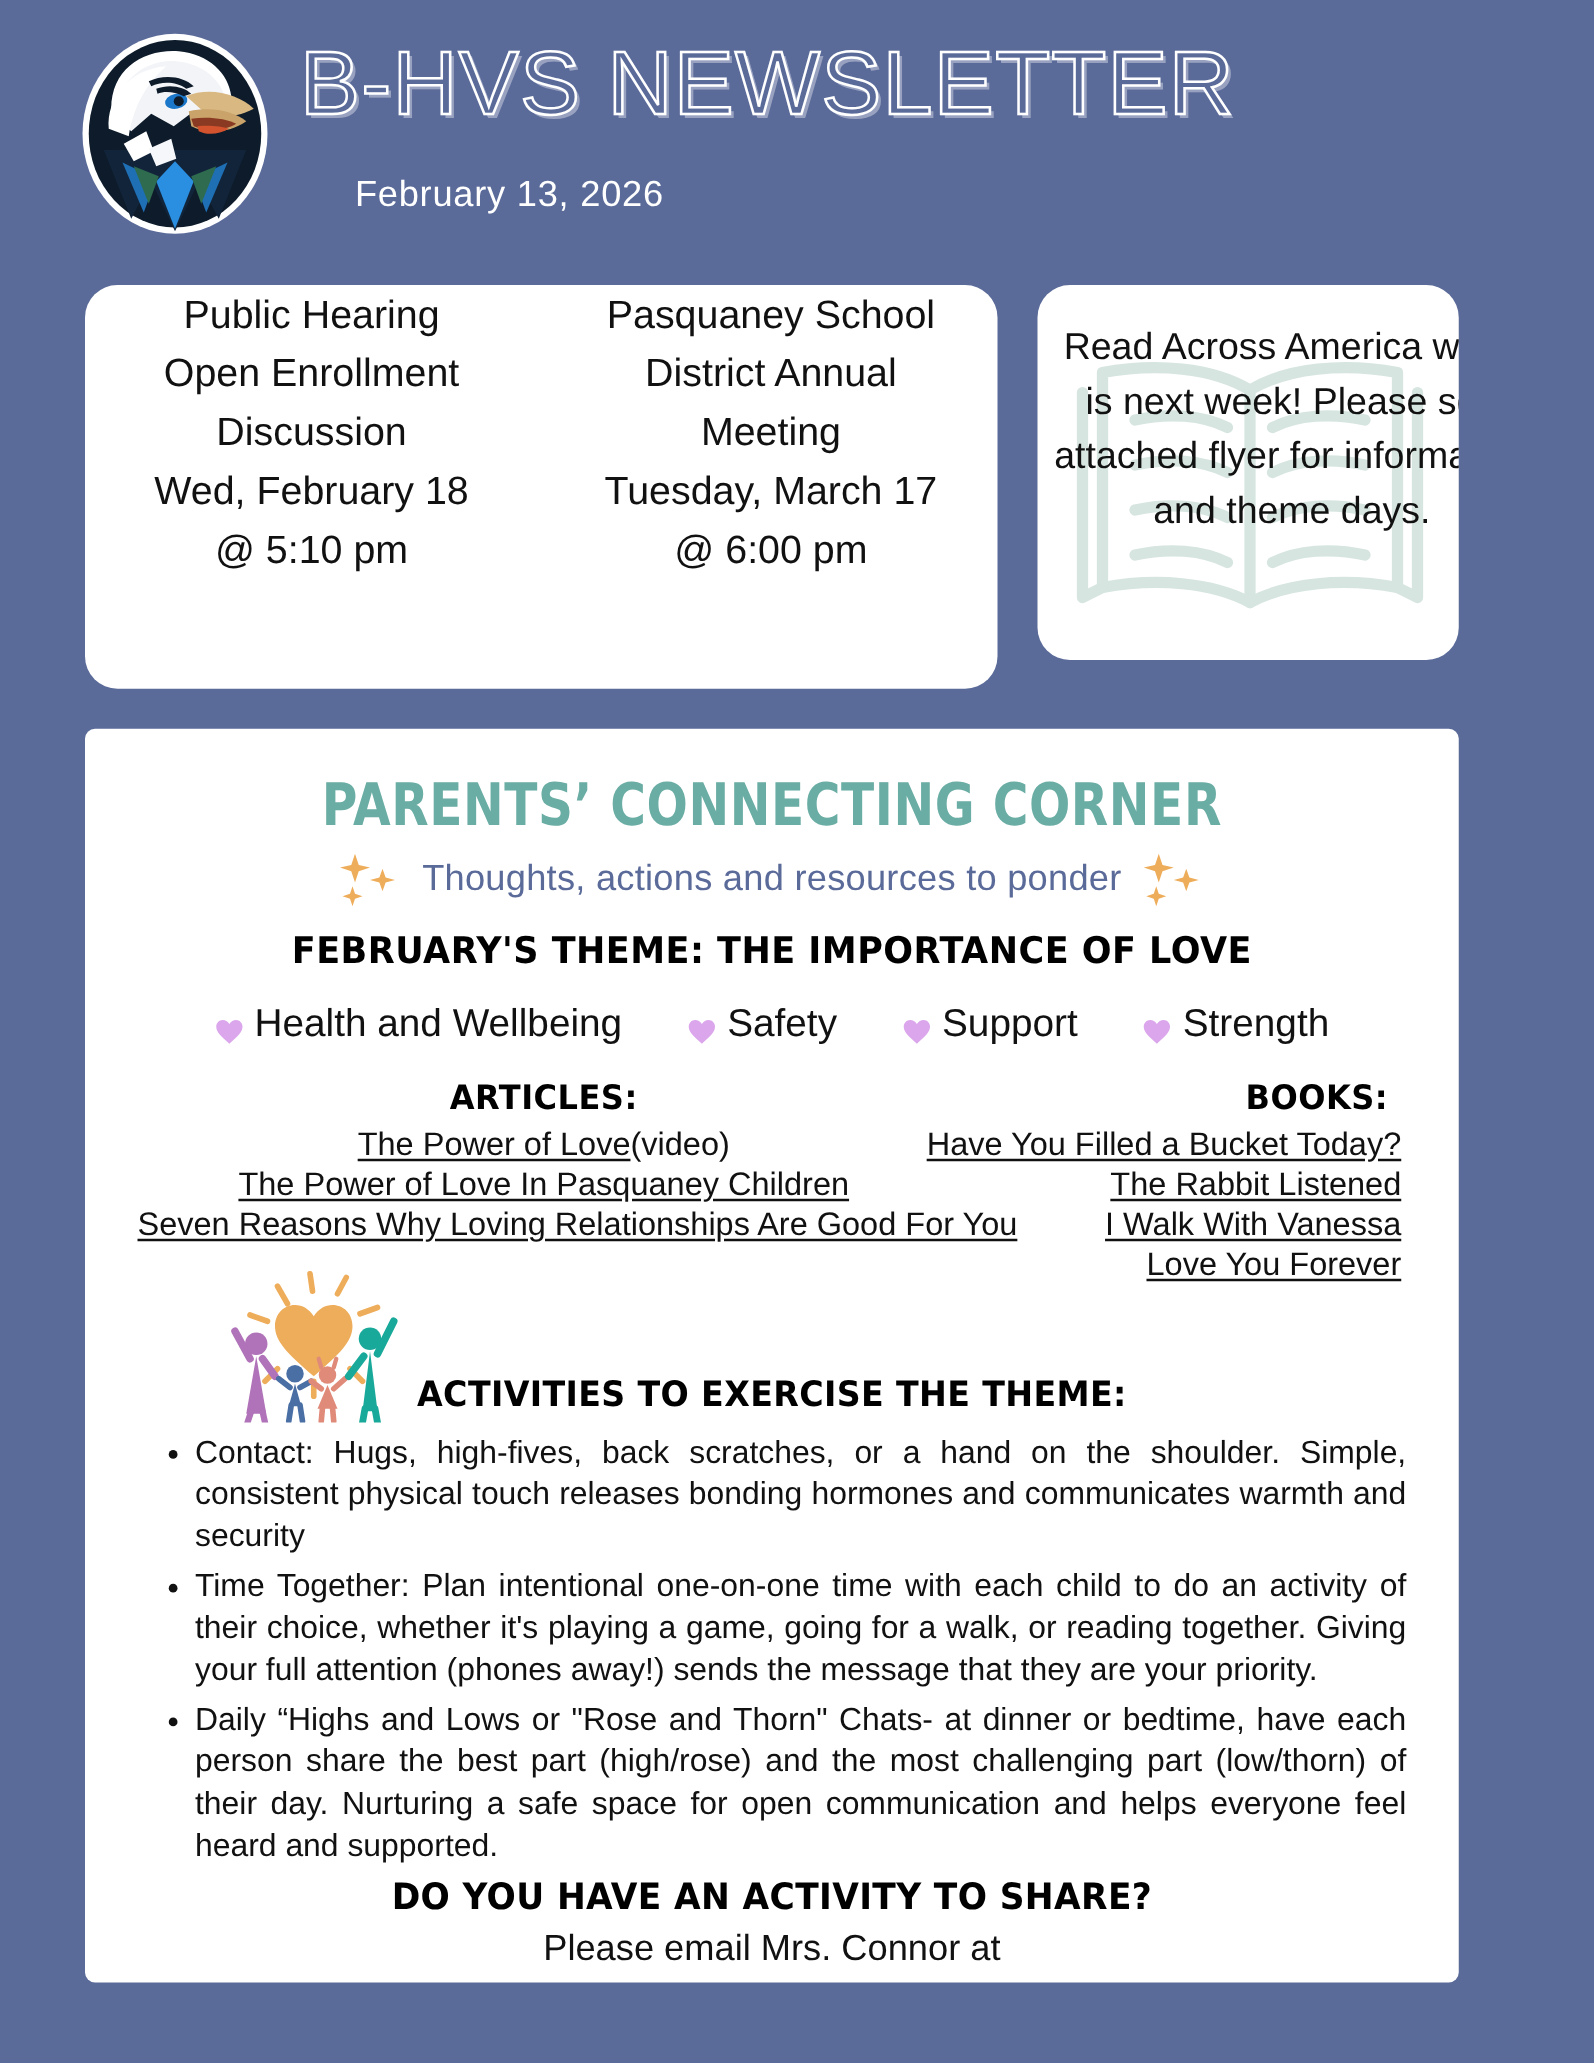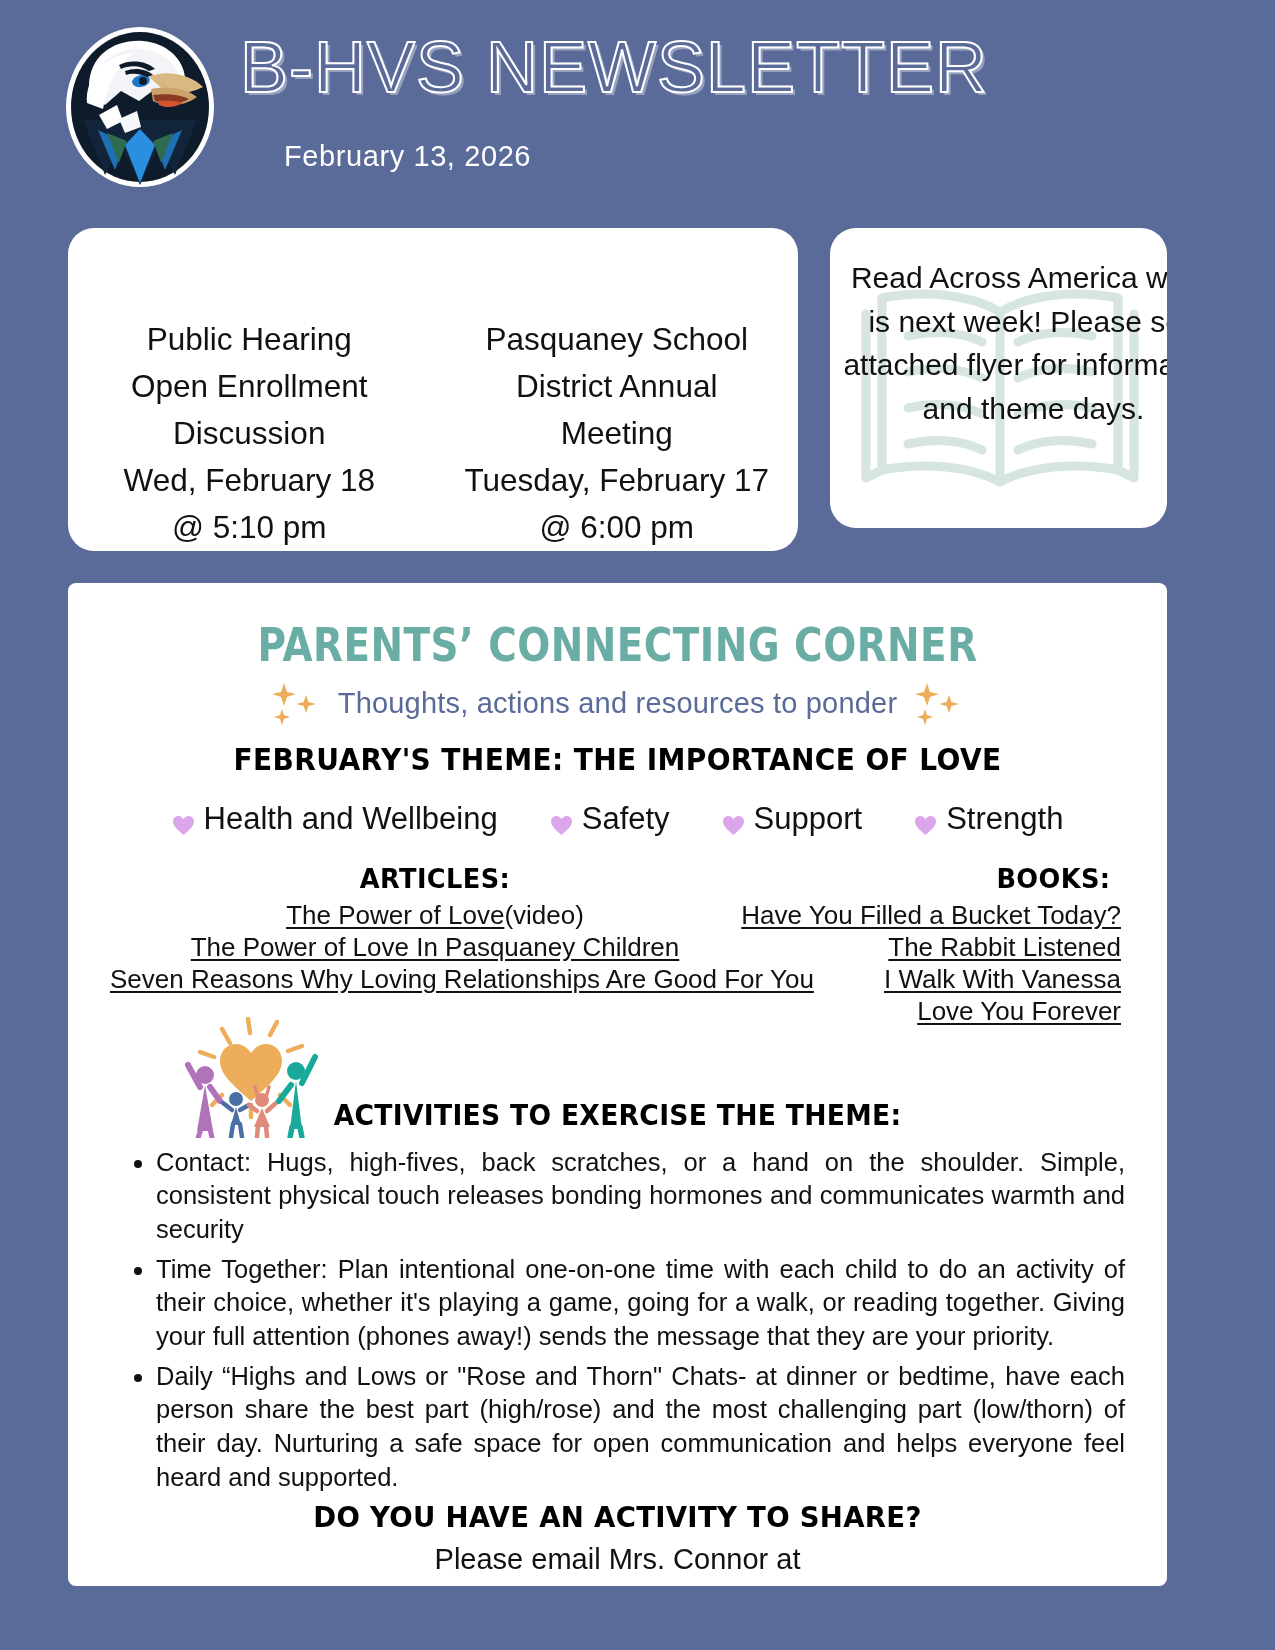--- a/index.html
+++ b/index.html
@@ -75,21 +75,21 @@
     position: absolute;
     background: #ffffff;
     border-radius: 26px;
   }
   .card-events {
     left: 68px;
     top: 0;
     width: 730px;
     height: 323px;
     display: flex;
-    align-items: flex-end;
+    align-items: flex-start;
   }
   .event-col {
     flex: 1;
     display: flex;
     flex-direction: column;
     justify-content: center;
     align-items: center;
     padding: 0 14px;
     box-sizing: border-box;
   }
@@ -345,21 +345,21 @@
         <div class="event-line">Open Enrollment</div>
         <div class="event-line">Discussion</div>
         <div class="event-line">Wed, February 18</div>
         <div class="event-line">@ 5:10 pm</div>
       </div>
       <div class="divider"></div>
       <div class="event-col">
         <div class="event-line">Pasquaney School</div>
         <div class="event-line">District Annual</div>
         <div class="event-line">Meeting</div>
-        <div class="event-line">Tuesday, February 17</div>
+        <div class="event-line">Tuesday, March 17</div>
         <div class="event-line">@ 6:00 pm</div>
       </div>
     </div>
 
     <div class="card card-read">
       <div class="book-watermark">
         <svg viewBox="0 0 300 222" width="300" height="222">
           <g fill="none" stroke="#d6e5e0" stroke-width="9" stroke-linecap="round" stroke-linejoin="round">
             <path d="M150 38 C120 20 75 16 32 24 L32 196 C75 188 120 192 150 208"></path>
             <path d="M150 38 C180 20 225 16 268 24 L268 196 C225 188 180 192 150 208"></path>

